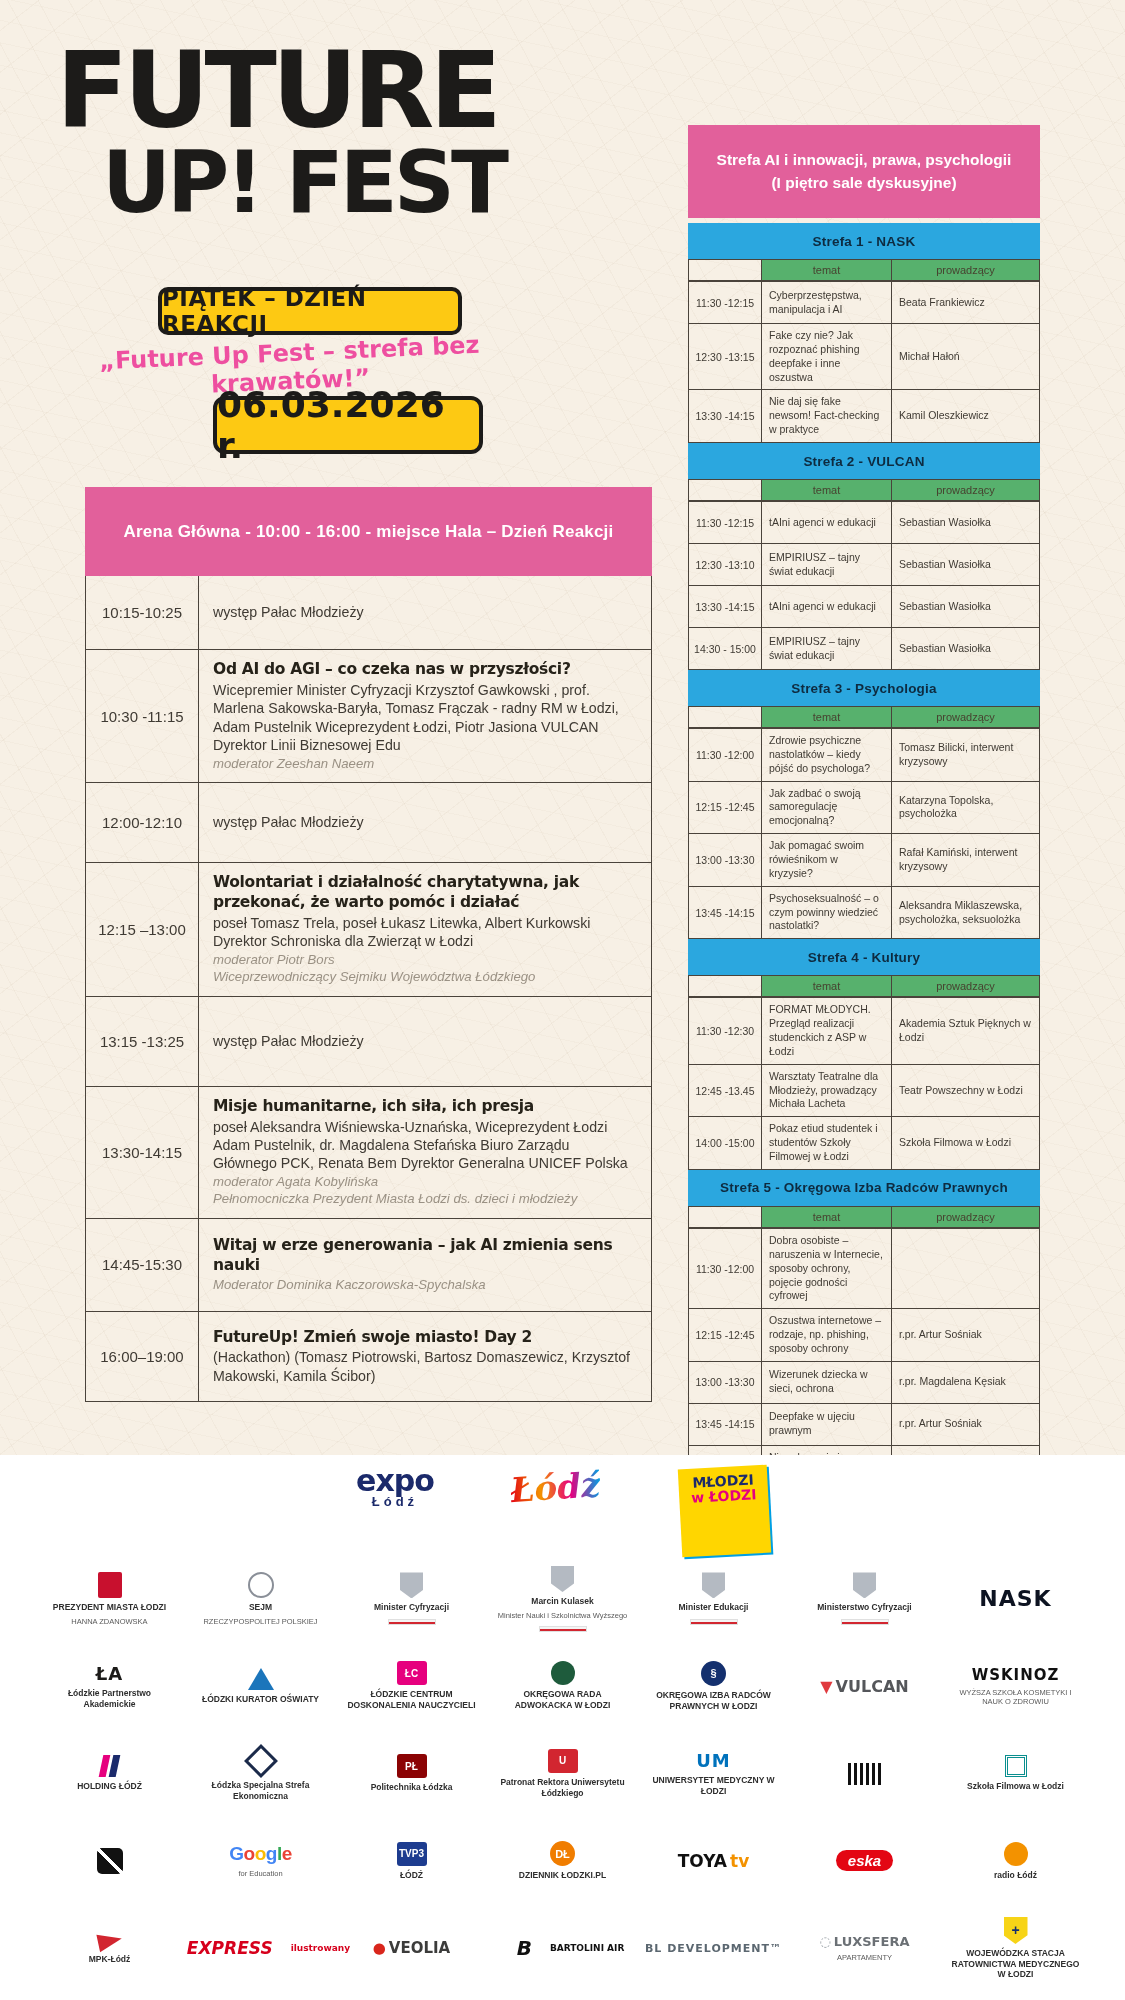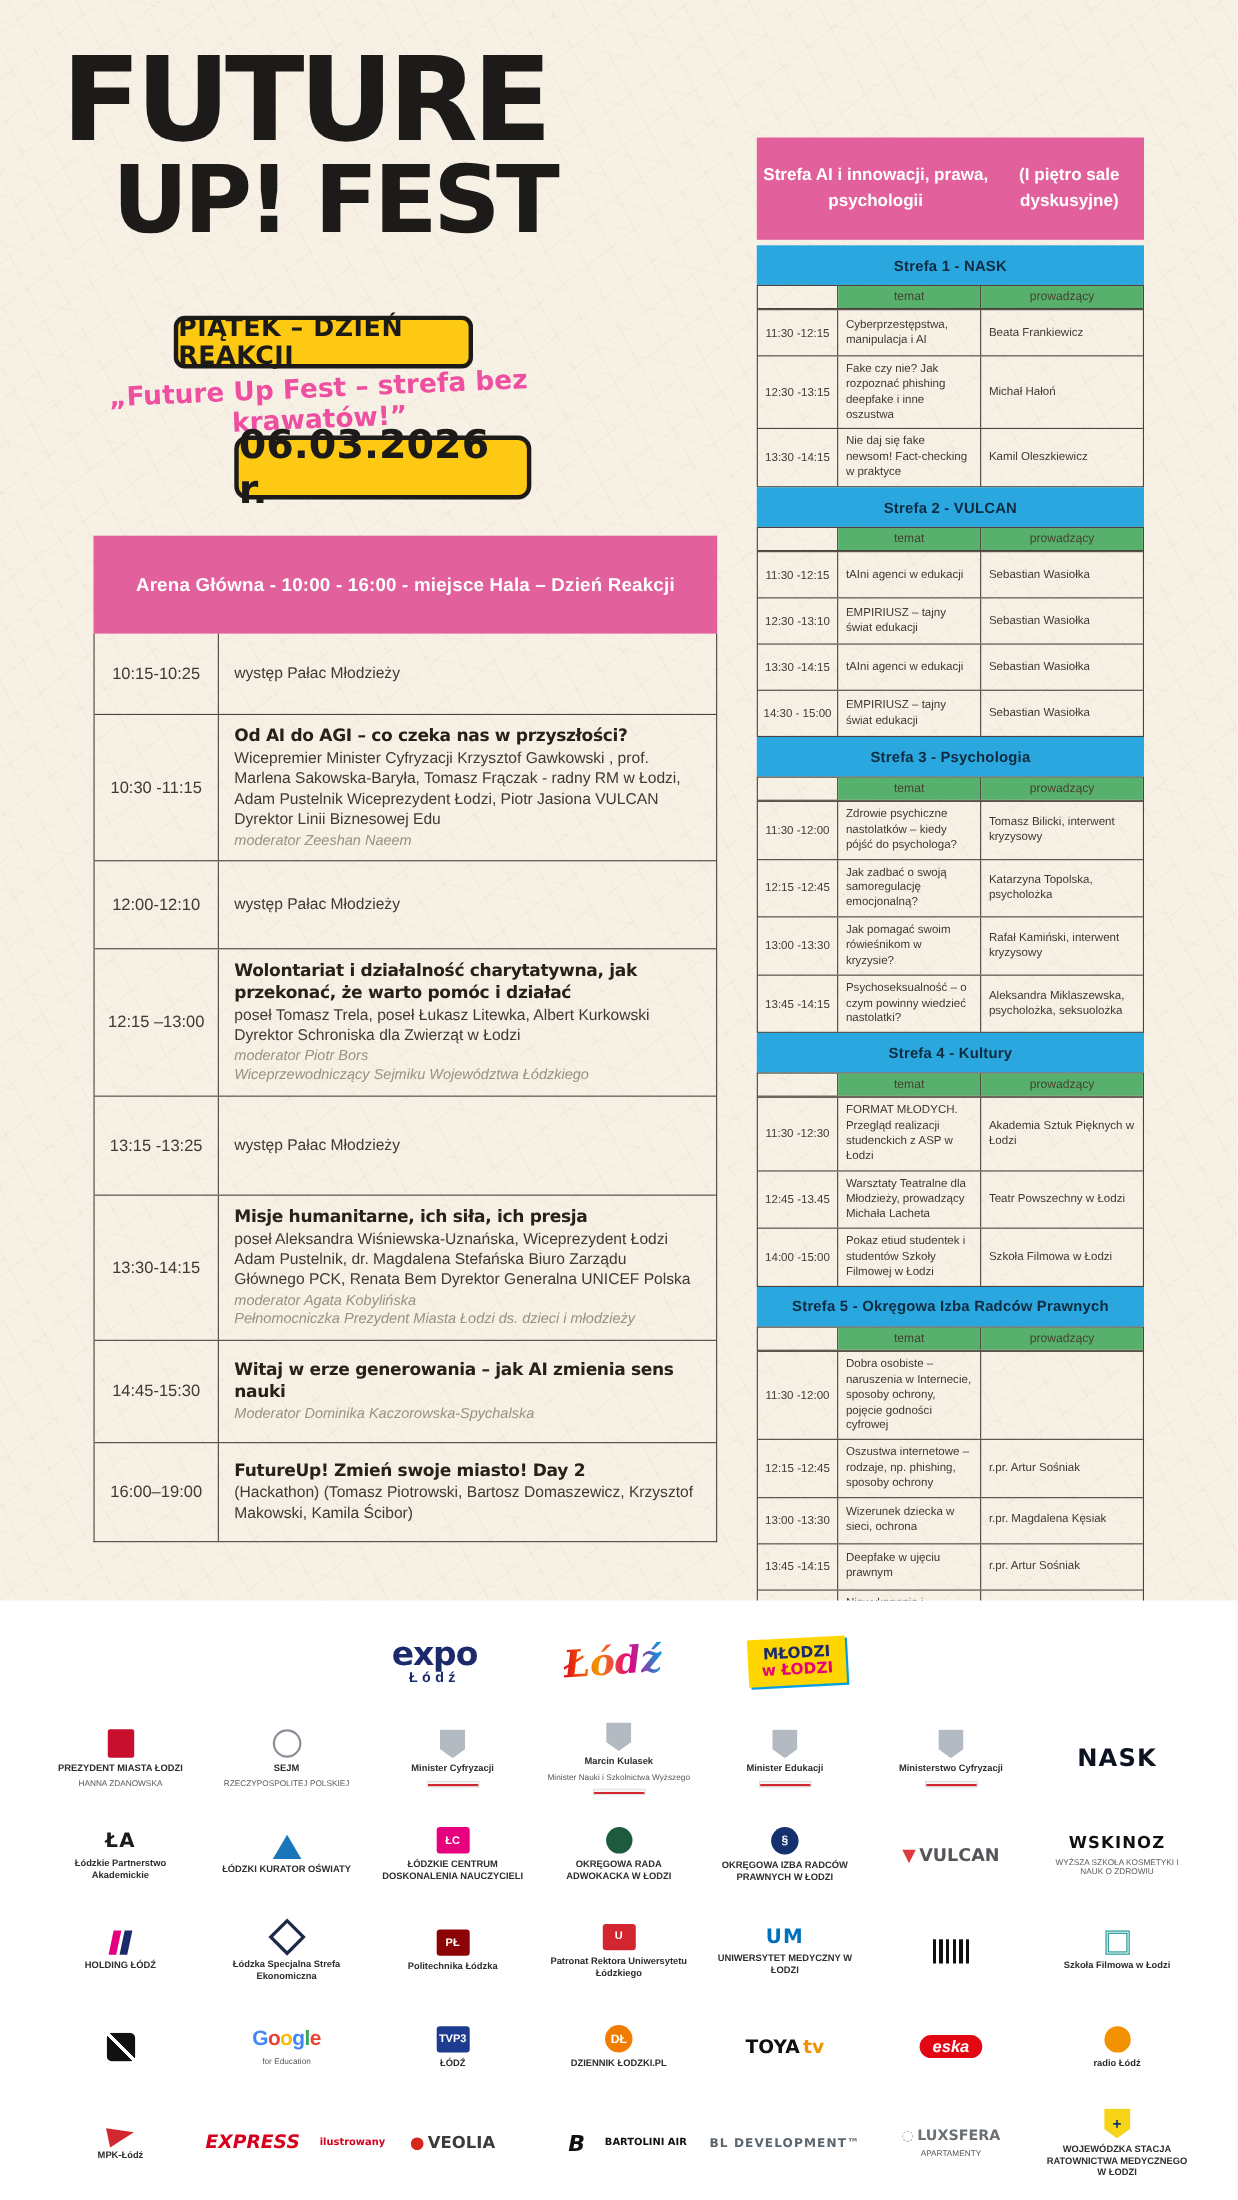--- a/index.html
+++ b/index.html
@@ -11,62 +11,62 @@
       repeating-linear-gradient(-38deg, rgba(197,178,153,.10) 0 1px, transparent 1px 33px),
       repeating-linear-gradient(12deg, rgba(197,178,153,.07) 0 1px, transparent 1px 22px);}
   
   .title-block{position:absolute;left:56px;top:42px;color:var(--ink);
     font-family:"DejaVu Sans",sans-serif;font-weight:900;line-height:.92;}
   .title1{font-size:106px;letter-spacing:-5px;}
   .title2{font-size:85px;letter-spacing:-4px;margin-left:46px;margin-top:4px;}
   .badge{position:absolute;background:var(--yellow);border:4px solid var(--ink);
     display:flex;align-items:center;justify-content:center;color:var(--ink);
     font-family:"DejaVu Sans",sans-serif;font-weight:900;box-sizing:border-box;}
-  .day-badge{left:158px;top:287px;width:272px;height:48px;border-radius:10px;font-size:23px;letter-spacing:.5px;}
+  .day-badge{left:158px;top:287px;width:304px;height:48px;border-radius:10px;font-size:23px;letter-spacing:.5px;}
   .date-badge{left:213px;top:396px;width:270px;height:58px;border-radius:12px;font-size:36px;}
   .tagline{position:absolute;left:55px;top:339px;width:470px;text-align:center;
     font-family:"DejaVu Sans",sans-serif;font-weight:900;font-size:24px;color:var(--script);transform:rotate(-2.5deg);}
   
   .main-hdr{position:absolute;left:85px;top:487px;width:567px;height:89px;background:var(--pink);
     color:#fff;display:flex;align-items:center;justify-content:center;text-align:center;
     font-weight:700;font-size:17px;letter-spacing:.2px;padding:0 10px;box-sizing:border-box;}
   .main-table{position:absolute;left:85px;top:576px;width:567px;border:1.5px solid var(--border);
     border-top:none;box-sizing:border-box;}
   .m-row{display:flex;border-top:1.5px solid var(--border);box-sizing:border-box;}
   .m-row:first-child{border-top:none;}
   .m-time{flex:0 0 113px;border-right:1.5px solid var(--border);display:flex;align-items:center;
     justify-content:center;font-size:15px;box-sizing:border-box;padding:4px;}
   .m-desc{flex:1;padding:10px 14px;display:flex;flex-direction:column;justify-content:center;gap:1px;}
   .m-title{font-weight:700;font-size:15.5px;line-height:1.28;color:#262219;font-family:"DejaVu Sans",sans-serif;letter-spacing:-.3px;}
   .m-body{font-size:14.2px;line-height:1.3;}
   .m-mod{font-size:13.2px;font-style:italic;color:#9a9184;line-height:1.25;}
   
   .zones{position:absolute;left:688px;top:125px;width:352px;}
-  .z-pink{height:93px;background:var(--pink);color:#fff;display:flex;flex-direction:row;
+  .z-pink{height:93px;background:var(--pink);color:#fff;display:flex;flex-direction:column;
     align-items:center;justify-content:center;text-align:center;font-weight:700;font-size:15.5px;
     line-height:1.45;margin-bottom:5px;}
   .z-blue{height:36px;background:var(--blue);display:flex;align-items:center;justify-content:center;
     font-weight:700;font-size:13.5px;color:#0e2b40;letter-spacing:.2px;}
   .z-table{border:1.5px solid var(--border);box-sizing:border-box;background:transparent;}
   .z-ghdr{display:flex;border-bottom:1.5px solid var(--border);height:21px;box-sizing:border-box;}
   .z-gtime{flex:0 0 73px;border-right:1.5px solid var(--border);box-sizing:border-box;}
   .z-gcell{flex:0 0 130px;background:var(--green);color:#474330;font-size:11px;display:flex;
     align-items:center;justify-content:center;border-right:1.5px solid var(--border);box-sizing:border-box;}
   .z-gcell.last{flex:1;border-right:none;}
   .z-row{display:flex;border-top:1.5px solid var(--border);min-height:42px;box-sizing:border-box;}
   .z-row:first-of-type{border-top:none;}
   .z-time{flex:0 0 73px;border-right:1.5px solid var(--border);display:flex;align-items:center;
     justify-content:center;font-size:10.5px;box-sizing:border-box;padding:2px;}
   .z-topic{flex:0 0 130px;border-right:1.5px solid var(--border);padding:5px 7px;font-size:10.5px;
     line-height:1.32;display:flex;align-items:center;box-sizing:border-box;}
   .z-speaker{flex:1;padding:5px 7px;font-size:10.5px;line-height:1.32;display:flex;align-items:center;box-sizing:border-box;}
   
   .sponsors{position:absolute;left:0;top:1455px;width:1125px;height:545px;background:#fff;
     display:flex;flex-direction:column;box-sizing:border-box;padding:12px 34px 8px;}
-  .sp-feat{height:88px;display:flex;align-items:center;justify-content:center;gap:78px;}
+  .sp-feat{height:88px;display:flex;justify-content:center;gap:78px;}
   .sp-row{flex:1;display:flex;align-items:center;}
   .sp-item{flex:1;display:flex;flex-direction:column;align-items:center;justify-content:center;
     text-align:center;gap:4px;padding:0 5px;min-width:0;}
   .sp-label{font-size:8.5px;font-weight:700;color:#2e2e2e;line-height:1.25;max-width:132px;}
   .sp-sub{font-size:7.5px;color:#5a5a5a;line-height:1.2;max-width:132px;}
   .g{display:flex;align-items:center;justify-content:center;}
   .g-box{width:24px;height:26px;border-radius:2px;}
   .g-boxtext{width:30px;height:24px;border-radius:3px;color:#fff;font-weight:700;font-size:10px;}
   .g-circle{width:24px;height:24px;border-radius:50%;}
   .g-circletext{width:25px;height:25px;border-radius:50%;color:#fff;font-weight:700;font-size:11px;}

